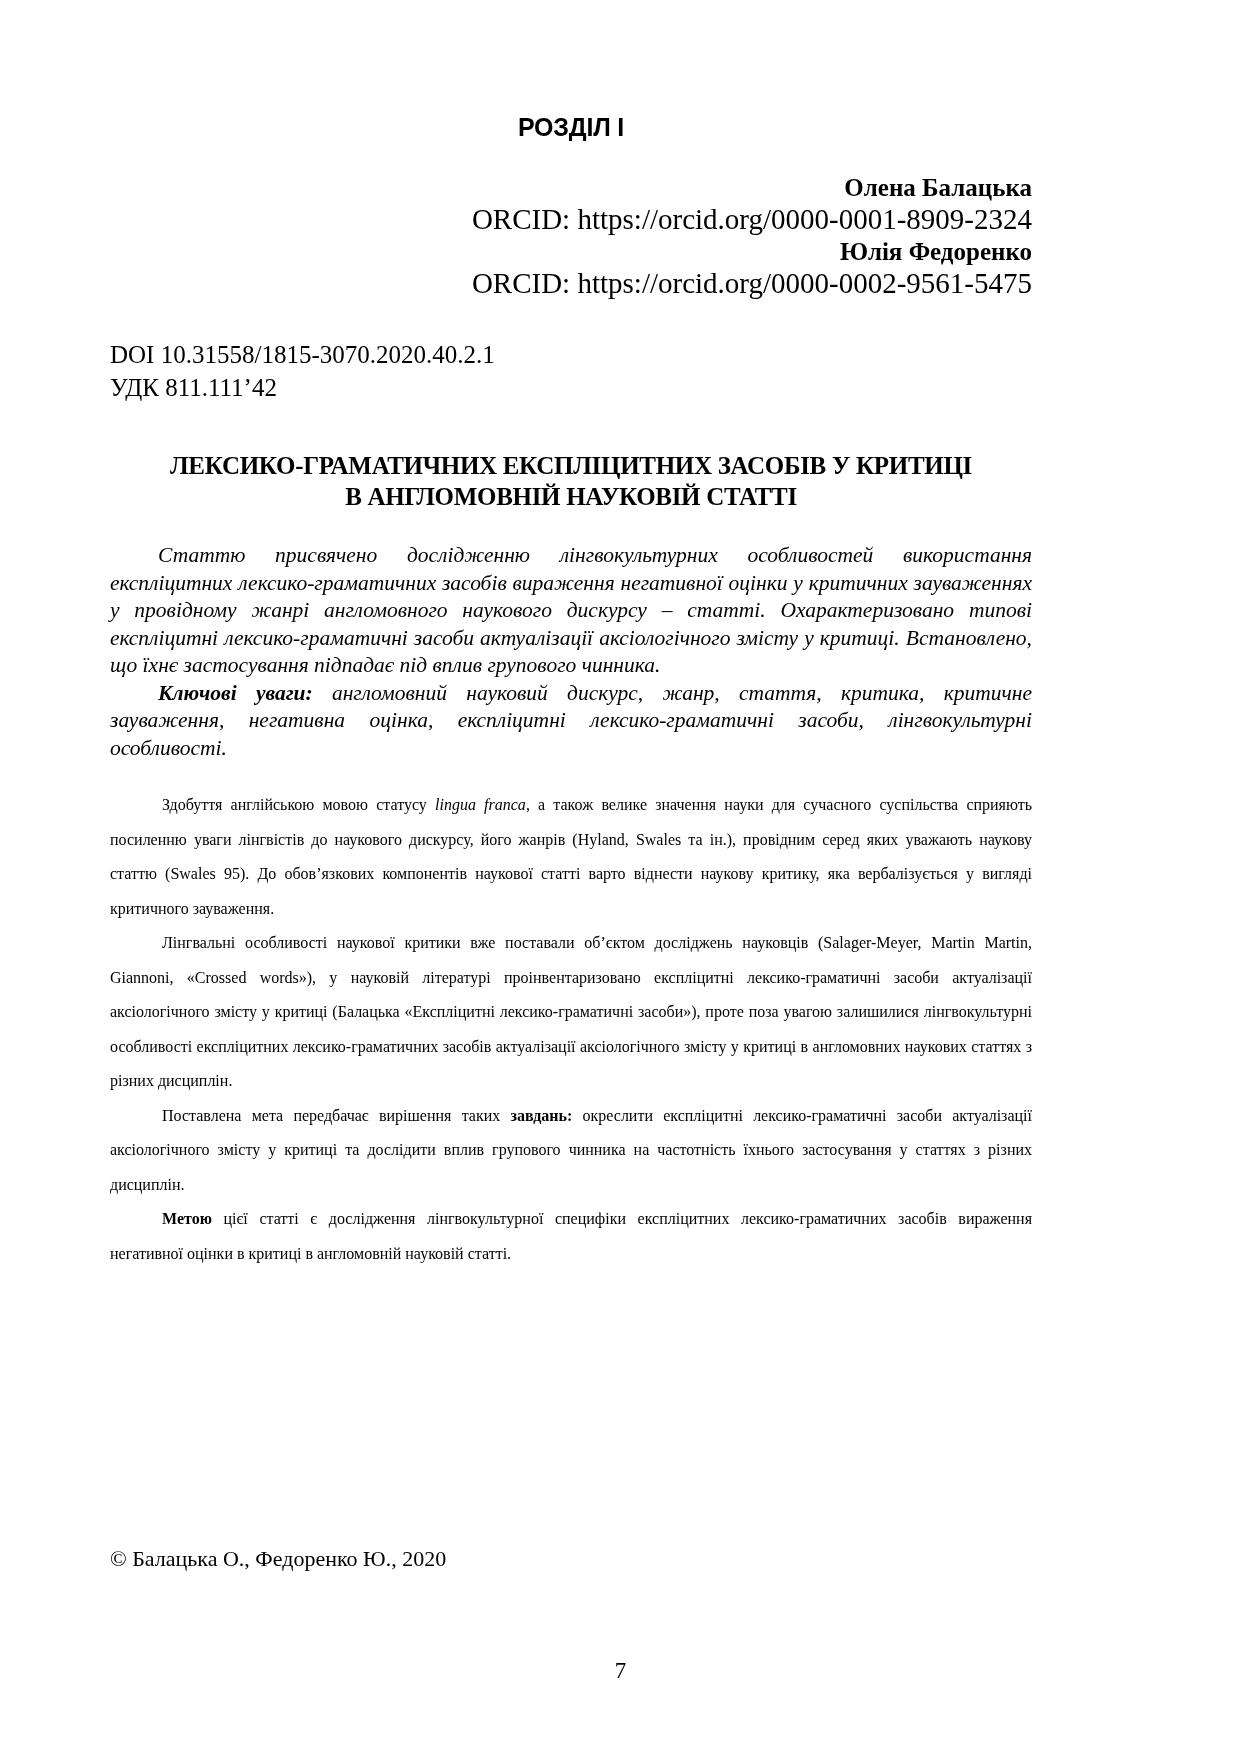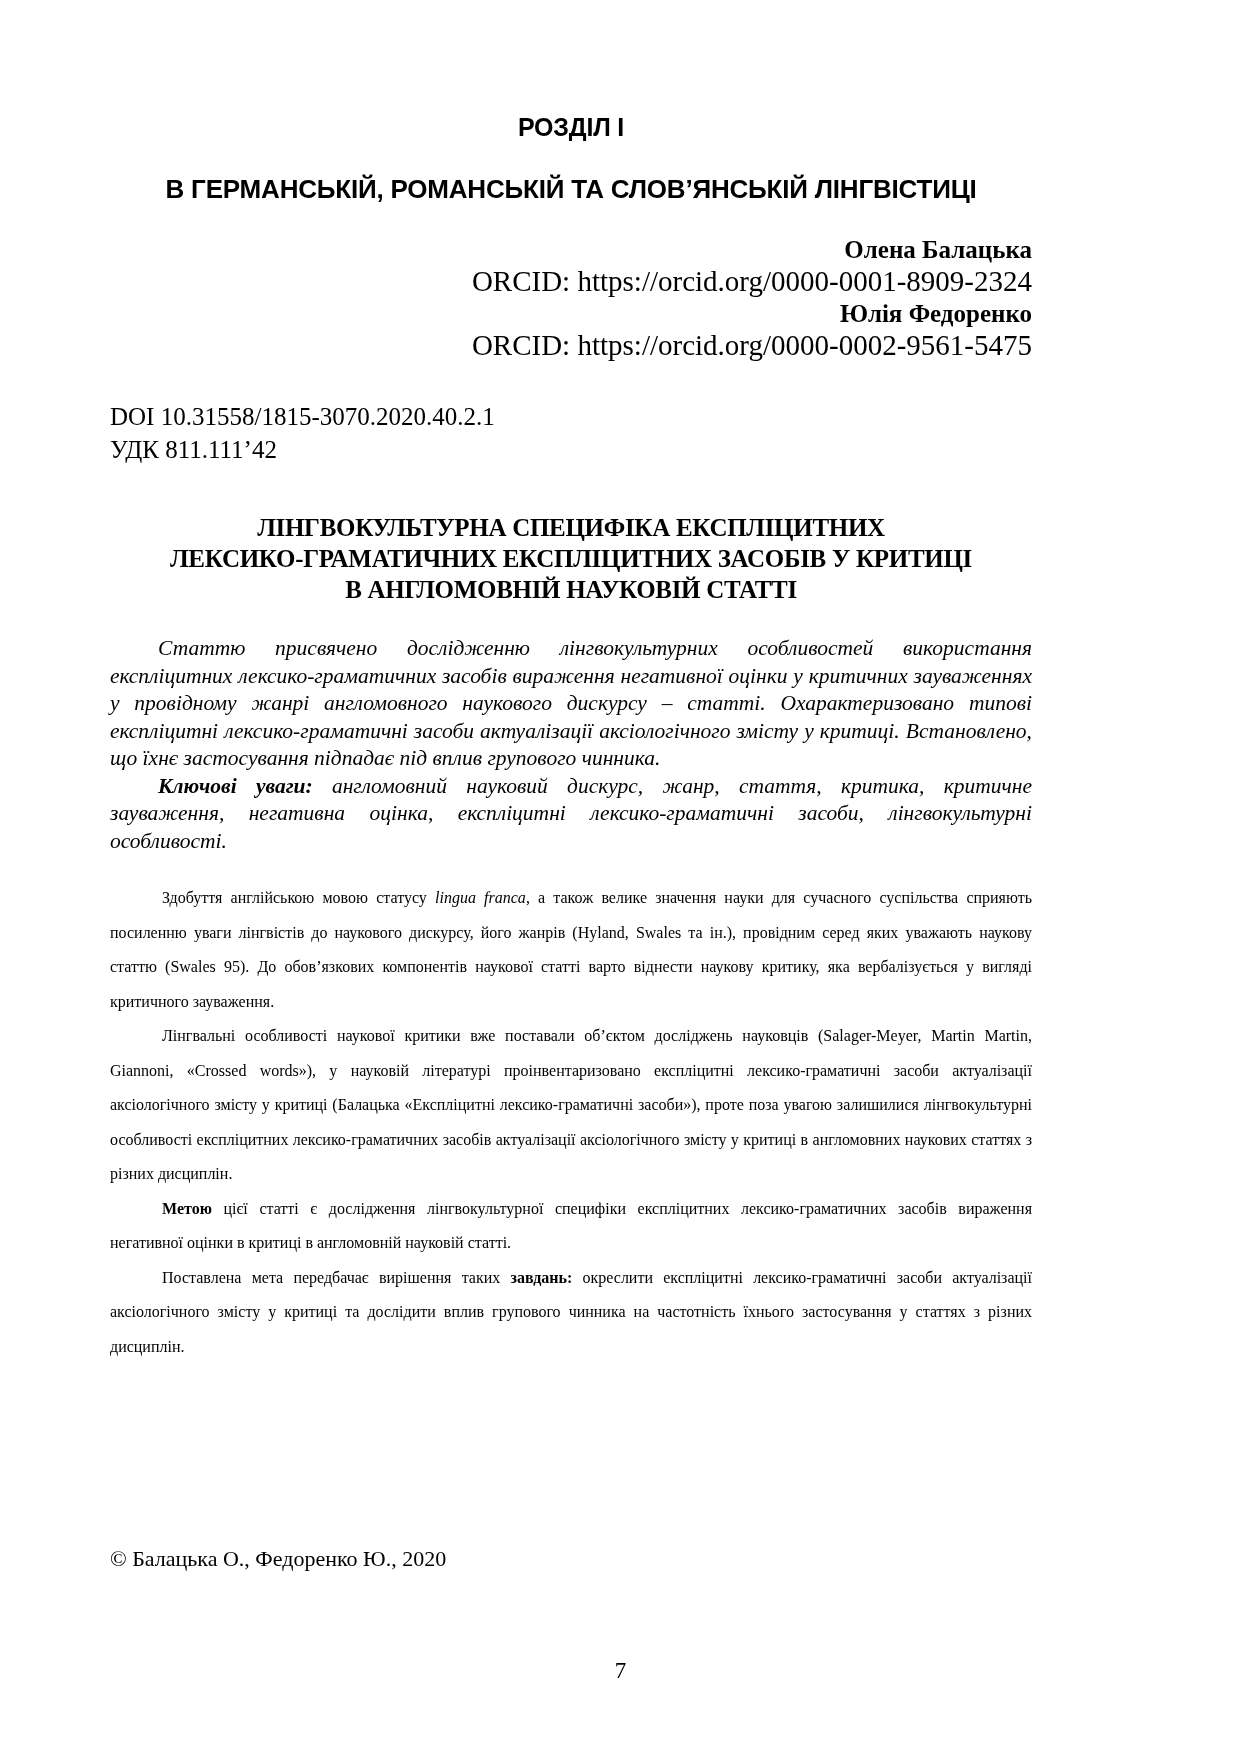--- a/index.html
+++ b/index.html
@@ -149,50 +149,48 @@
   }
 </style>
 </head>
 <body>
 
 <div class="page">
   <div class="content">
 
     <div class="section-head">
       <div class="section-roman">РОЗДІЛ І</div>
-      <div class="section-title-2">В ГЕРМАНСЬКІЙ, РОМАНСЬКІЙ ТА СЛОВ’ЯНСЬКІЙ ЛІНГВІСТИЦІ</div>
     </div>
 
     <div class="authors">
       <div class="author-name">Олена Балацька</div>
       <div class="author-orcid">ORCID: https://orcid.org/0000-0001-8909-2324</div>
       <div class="author-name">Юлія Федоренко</div>
       <div class="author-orcid">ORCID: https://orcid.org/0000-0002-9561-5475</div>
     </div>
 
     <div class="codes">
       <div>DOI 10.31558/1815-3070.2020.40.2.1</div>
       <div>УДК 811.111’42</div>
     </div>
 
     <div class="article-title">
-      <span class="tl">ЛІНГВОКУЛЬТУРНА СПЕЦИФІКА ЕКСПЛІЦИТНИХ</span>
       <span class="tl">ЛЕКСИКО-ГРАМАТИЧНИХ ЕКСПЛІЦИТНИХ ЗАСОБІВ У КРИТИЦІ</span>
       <span class="tl">В АНГЛОМОВНІЙ НАУКОВІЙ СТАТТІ</span>
     </div>
 
     <div class="abstract">
       <p>Статтю присвячено дослідженню лінгвокультурних особливостей використання експліцитних лексико-граматичних засобів вираження негативної оцінки у критичних зауваженнях у провідному жанрі англомовного наукового дискурсу – статті. Охарактеризовано типові експліцитні лексико-граматичні засоби актуалізації аксіологічного змісту у критиці. Встановлено, що їхнє застосування підпадає під вплив групового чинника.</p>
       <p class="keywords"><b>Ключові уваги:</b><span> англомовний науковий дискурс, жанр, стаття, критика, критичне зауваження, негативна оцінка, експліцитні лексико-граматичні засоби, лінгвокультурні особливості.</span></p>
     </div>
 
     <div class="body-text">
       <p><span>Здобуття англійською мовою статусу </span><i>lingua franca</i><span>, а також велике значення науки для сучасного суспільства сприяють посиленню уваги лінгвістів до наукового дискурсу, його жанрів (Hyland, Swales та ін.), провідним серед яких уважають наукову статтю (Swales 95). До обов’язкових компонентів наукової статті варто віднести наукову критику, яка вербалізується у вигляді критичного зауваження.</span></p>
       <p>Лінгвальні особливості наукової критики вже поставали об’єктом досліджень науковців (Salager-Meyer, Martin Martin, Giannoni, «Crossed words»), у науковій літературі проінвентаризовано експліцитні лексико-граматичні засоби актуалізації аксіологічного змісту у критиці (Балацька «Експліцитні лексико-граматичні засоби»), проте поза увагою залишилися лінгвокультурні особливості експліцитних лексико-граматичних засобів актуалізації аксіологічного змісту у критиці в англомовних наукових статтях з різних дисциплін.</p>
+      <p><span>Поставлена мета передбачає вирішення таких </span><b>завдань:</b><span> окреслити експліцитні лексико-граматичні засоби актуалізації аксіологічного змісту у критиці та дослідити вплив групового чинника на частотність їхнього застосування у статтях з різних дисциплін.</span></p>
       <p><b>Метою</b><span> цієї статті є дослідження лінгвокультурної специфіки експліцитних лексико-граматичних засобів вираження негативної оцінки в критиці в англомовній науковій статті.</span></p>
-      <p><span>Поставлена мета передбачає вирішення таких </span><b>завдань:</b><span> окреслити експліцитні лексико-граматичні засоби актуалізації аксіологічного змісту у критиці та дослідити вплив групового чинника на частотність їхнього застосування у статтях з різних дисциплін.</span></p>
     </div>
 
   </div>
 
   <div class="footer-copyright">© Балацька О., Федоренко Ю., 2020</div>
   <div class="footer-pageno">7</div>
 </div>
 
 </body></html>

